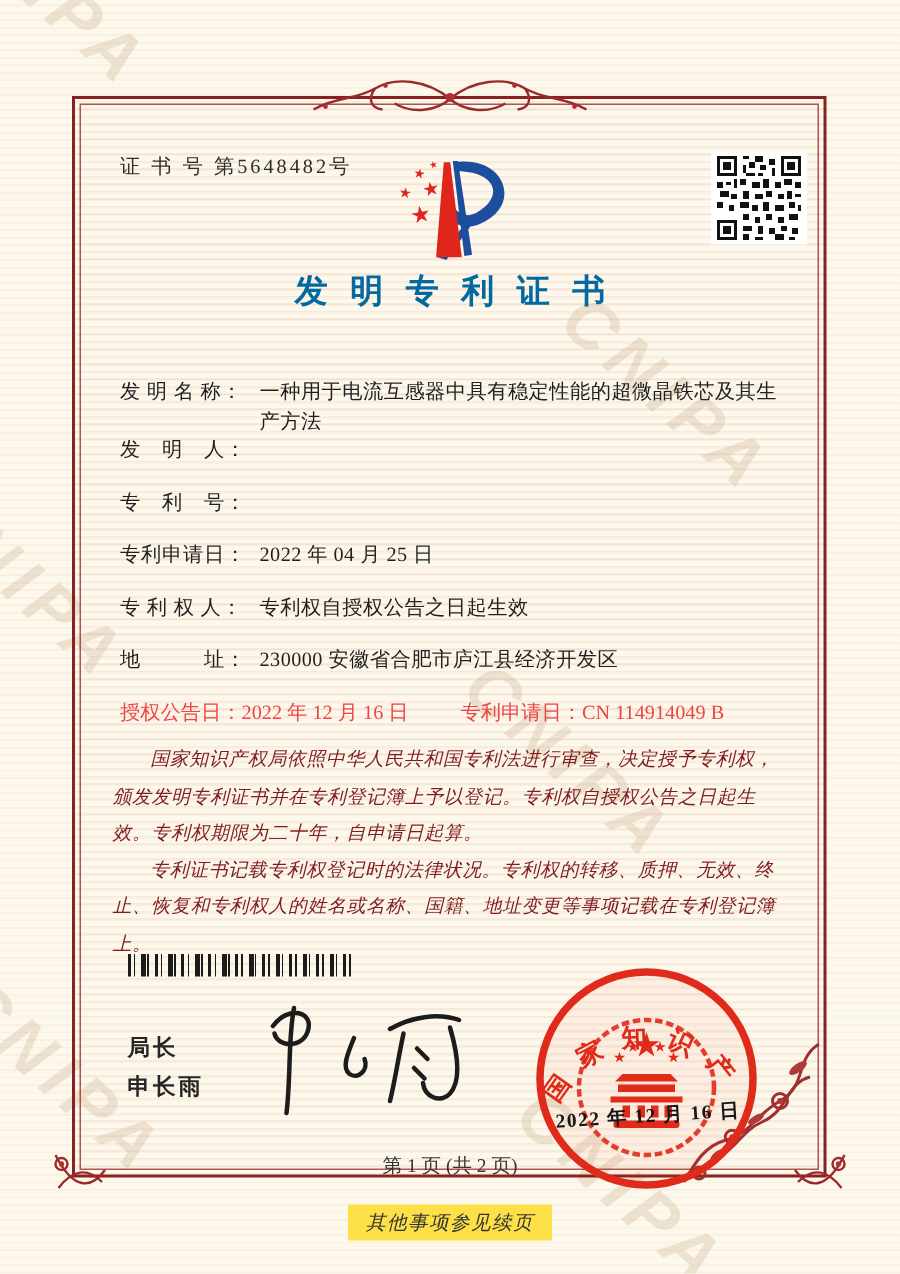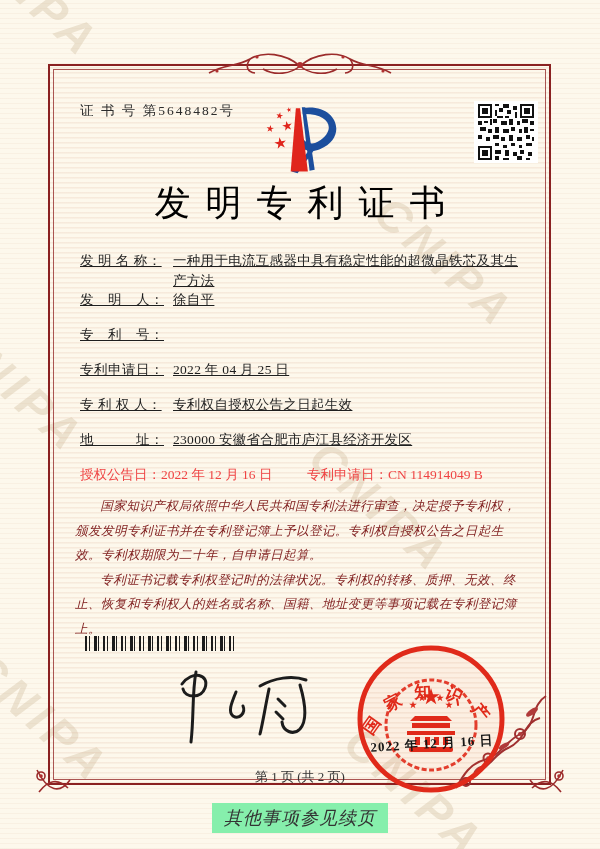--- a/index.html
+++ b/index.html
@@ -36,23 +36,23 @@
   #ornament-bl{left:34px;top:764px;}
   #ornament-br-end{left:528px;top:764px;transform:scaleX(-1);}
   #ornament-floral{left:452px;top:690px;}
   
   .content{position:absolute;inset:0;z-index:5;}
   .cert-no{position:absolute;left:80px;top:102px;font-size:13.5px;letter-spacing:2px;color:#2c2c2c;}
   .logo{position:absolute;left:258px;top:103px;width:86px;height:72px;}
   .qr-box{position:absolute;left:474px;top:101px;width:64px;height:62px;background:#fff;display:flex;align-items:center;justify-content:center;}
   .doc-title{
     position:absolute;left:0;right:0;top:179px;text-align:center;
-    font-size:36px;font-weight:normal;letter-spacing:15px;text-indent:15px;color:#000000;
-  }
-  .field-row{position:absolute;left:80px;width:446px;font-size:13.5px;line-height:20px;color:#1f1f1f;display:flex;text-decoration:underline;}
+    font-size:22px;font-weight:bold;letter-spacing:15px;text-indent:15px;color:#0369a1;
+  }
+  .field-row{position:absolute;left:80px;width:446px;font-size:13.5px;line-height:20px;color:#1f1f1f;display:flex;}
   .field-label{flex:0 0 93px;letter-spacing:0.5px;}
   .field-value{flex:1;letter-spacing:0.3px;}
   #row-0{top:251px}#row-1{top:290px}#row-2{top:325px}#row-3{top:360px}#row-4{top:395px}#row-5{top:430px}
   .grant-row{position:absolute;left:80px;top:466px;width:446px;font-size:13.5px;color:#ef4444;}
   .grant-no{position:absolute;left:227px;top:0;}
   .body-text{position:absolute;left:75px;top:494px;width:451px;font-size:12.6px;line-height:1.95;
     letter-spacing:0.4px;color:#7f1d1d;font-style:italic;}
   .body-text p{margin:0;text-indent:2em;}
   .barcode{
     position:absolute;left:85px;top:636px;width:153px;height:15px;
@@ -68,21 +68,21 @@
   .seal{position:absolute;left:353px;top:641px;width:156px;height:156px;z-index:6;}
   .seal-date{
     position:absolute;left:356px;top:735px;width:152px;z-index:7;text-align:center;
     font-size:13px;font-weight:bold;color:#161616;transform:rotate(-3.5deg);letter-spacing:1px;
   }
   .page-num{position:absolute;left:0;right:0;top:768px;text-align:center;font-size:13px;color:#333;z-index:6;}
   .note-box{
     position:absolute;left:0;right:0;top:803px;text-align:center;z-index:6;
   }
   .note-box span{
-    display:inline-block;background:#86efac;padding:3px 12px;font-size:18px;color:#333;
+    display:inline-block;background:#fde047;padding:3px 12px;font-size:13px;color:#333;
     font-style:italic;letter-spacing:1px;
   }
 </style>
 </head>
 <body>
 
 <div class="page-texture"></div>
 
 <div class="watermark" style="left:-55px;top:-35px;">CNIPA</div>
 <div class="watermark" style="left:360px;top:235px;">CNIPA</div>
@@ -237,21 +237,20 @@
   </div>
 
   <div class="doc-title">发明专利证书</div>
 
   <div class="field-row" id="row-0">
     <span class="field-label">发 明 名 称：</span>
     <span class="field-value">一种用于电流互感器中具有稳定性能的超微晶铁芯及其生产方法</span>
   </div>
   <div class="field-row" id="row-1">
     <span class="field-label">发　明　人：</span>
-    <span class="field-value">徐自平</span>
   </div>
   <div class="field-row" id="row-2">
     <span class="field-label">专　利　号：</span>
   </div>
   <div class="field-row" id="row-3">
     <span class="field-label">专利申请日：</span>
     <span class="field-value">2022 年 04 月 25 日</span>
   </div>
   <div class="field-row" id="row-4">
     <span class="field-label">专 利 权 人：</span>
@@ -269,20 +268,24 @@
     </span>
   </div>
 
   <div class="body-text">
     <p>国家知识产权局依照中华人民共和国专利法进行审查，决定授予专利权，颁发发明专利证书并在专利登记簿上予以登记。专利权自授权公告之日起生效。专利权期限为二十年，自申请日起算。</p>
     <p>专利证书记载专利权登记时的法律状况。专利权的转移、质押、无效、终止、恢复和专利权人的姓名或名称、国籍、地址变更等事项记载在专利登记簿上。</p>
   </div>
 
   <div class="barcode"></div>
 
+  <div class="officer">
+    <div>局长</div>
+    <div>申长雨</div>
+  </div>
 
   <svg class="signature" width="160" height="88" viewBox="0 0 160 88">
     <g stroke="#1c1c1c" stroke-width="3" fill="none" stroke-linecap="round">
       <path d="M24,10 C20,30 22,55 19,80"></path>
       <path d="M10,22 C20,8 38,12 33,26 C29,37 13,36 11,27"></path>
       <path d="M64,30 C59,42 56,50 61,54 C67,58 74,51 71,44"></path>
       <path d="M88,24 C102,16 120,13 134,18"></path>
       <path d="M97,27 C93,46 91,60 88,72"></path>
       <path d="M128,23 C133,40 136,58 128,67 C121,74 111,69 110,60"></path>
       <path d="M106,37 l7,7"></path>

